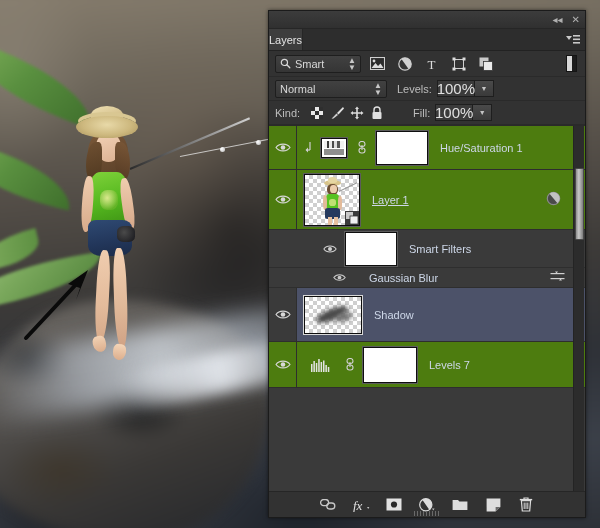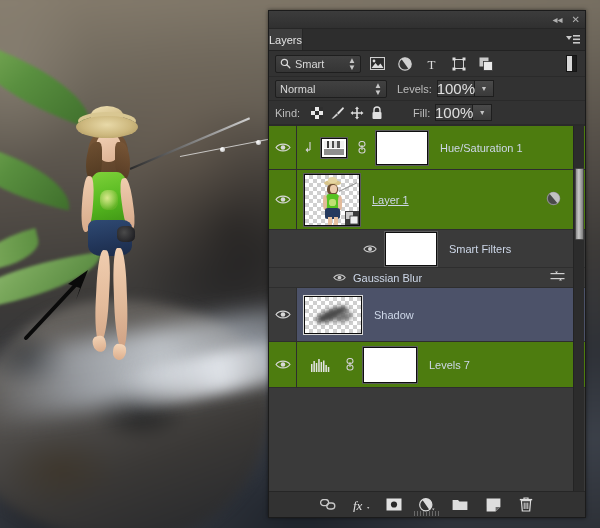--- a/index.html
+++ b/index.html
@@ -544,21 +544,21 @@
         </div>
         <span class="lname link">Layer 1</span>
         <div style="margin-left:auto;margin-right:24px;">
           <svg width="15" height="15" viewBox="0 0 15 15">
             <circle cx="7.5" cy="7.5" r="6.2" stroke="#8b8b8b" stroke-width="1.2" fill="#4a4a4a"></circle>
             <path d="M7.5 1.3 A6.2 6.2 0 0 1 7.5 13.7 Z" fill="#c2c2c2" transform="rotate(-40 7.5 7.5)"></path>
           </svg>
         </div>
       </div>
 
-      <div class="lrow" style="height:38px;background:#3a3a3a;padding-left:40px;">
+      <div class="lrow" style="height:38px;background:#3a3a3a;">
         <div class="eye-cell" style="border-right:none;"></div>
         <div style="width:22px;"></div>
         <div style="width:22px;display:flex;align-items:center;justify-content:center;">
           <svg class="eye" width="14" height="10" viewBox="0 0 16 11">
             <path d="M1 5.5 C4 1, 12 1, 15 5.5 C12 10, 4 10, 1 5.5 Z" fill="none" stroke="#d0d0d0" stroke-width="1.2"></path>
             <circle cx="8" cy="5.5" r="2.3" fill="#d0d0d0"></circle>
           </svg>
         </div>
         <div class="maskthumb" style="width:52px;height:34px;margin-left:4px;"></div>
         <span class="lname">Smart Filters</span>
@@ -566,21 +566,21 @@
 
       <div class="lrow" style="height:20px;background:#3a3a3a;">
         <div class="eye-cell" style="border-right:none;"></div>
         <div style="width:32px;"></div>
         <div style="width:20px;display:flex;align-items:center;justify-content:center;">
           <svg class="eye" width="13" height="9" viewBox="0 0 16 11">
             <path d="M1 5.5 C4 1, 12 1, 15 5.5 C12 10, 4 10, 1 5.5 Z" fill="none" stroke="#c8c8c8" stroke-width="1.3"></path>
             <circle cx="8" cy="5.5" r="2.3" fill="#c8c8c8"></circle>
           </svg>
         </div>
-        <span class="lname" style="margin-left:4px;">Gaussian Blur</span>
+        <span class="lname" style="margin-left:20px;">Gaussian Blur</span>
         <div style="margin-left:auto;margin-right:20px;">
           <svg width="15" height="13" viewBox="0 0 15 13">
             <rect x="0.5" y="3" width="14" height="1.2" fill="#d0d0d0"></rect>
             <rect x="0.5" y="8" width="14" height="1.2" fill="#d0d0d0"></rect>
             <path d="M5 1.5 L8 1.5 L6.5 3.4 Z" fill="#d0d0d0"></path>
             <path d="M9 10.5 L12 10.5 L10.5 8.6 Z" fill="#d0d0d0"></path>
           </svg>
         </div>
       </div>
 

